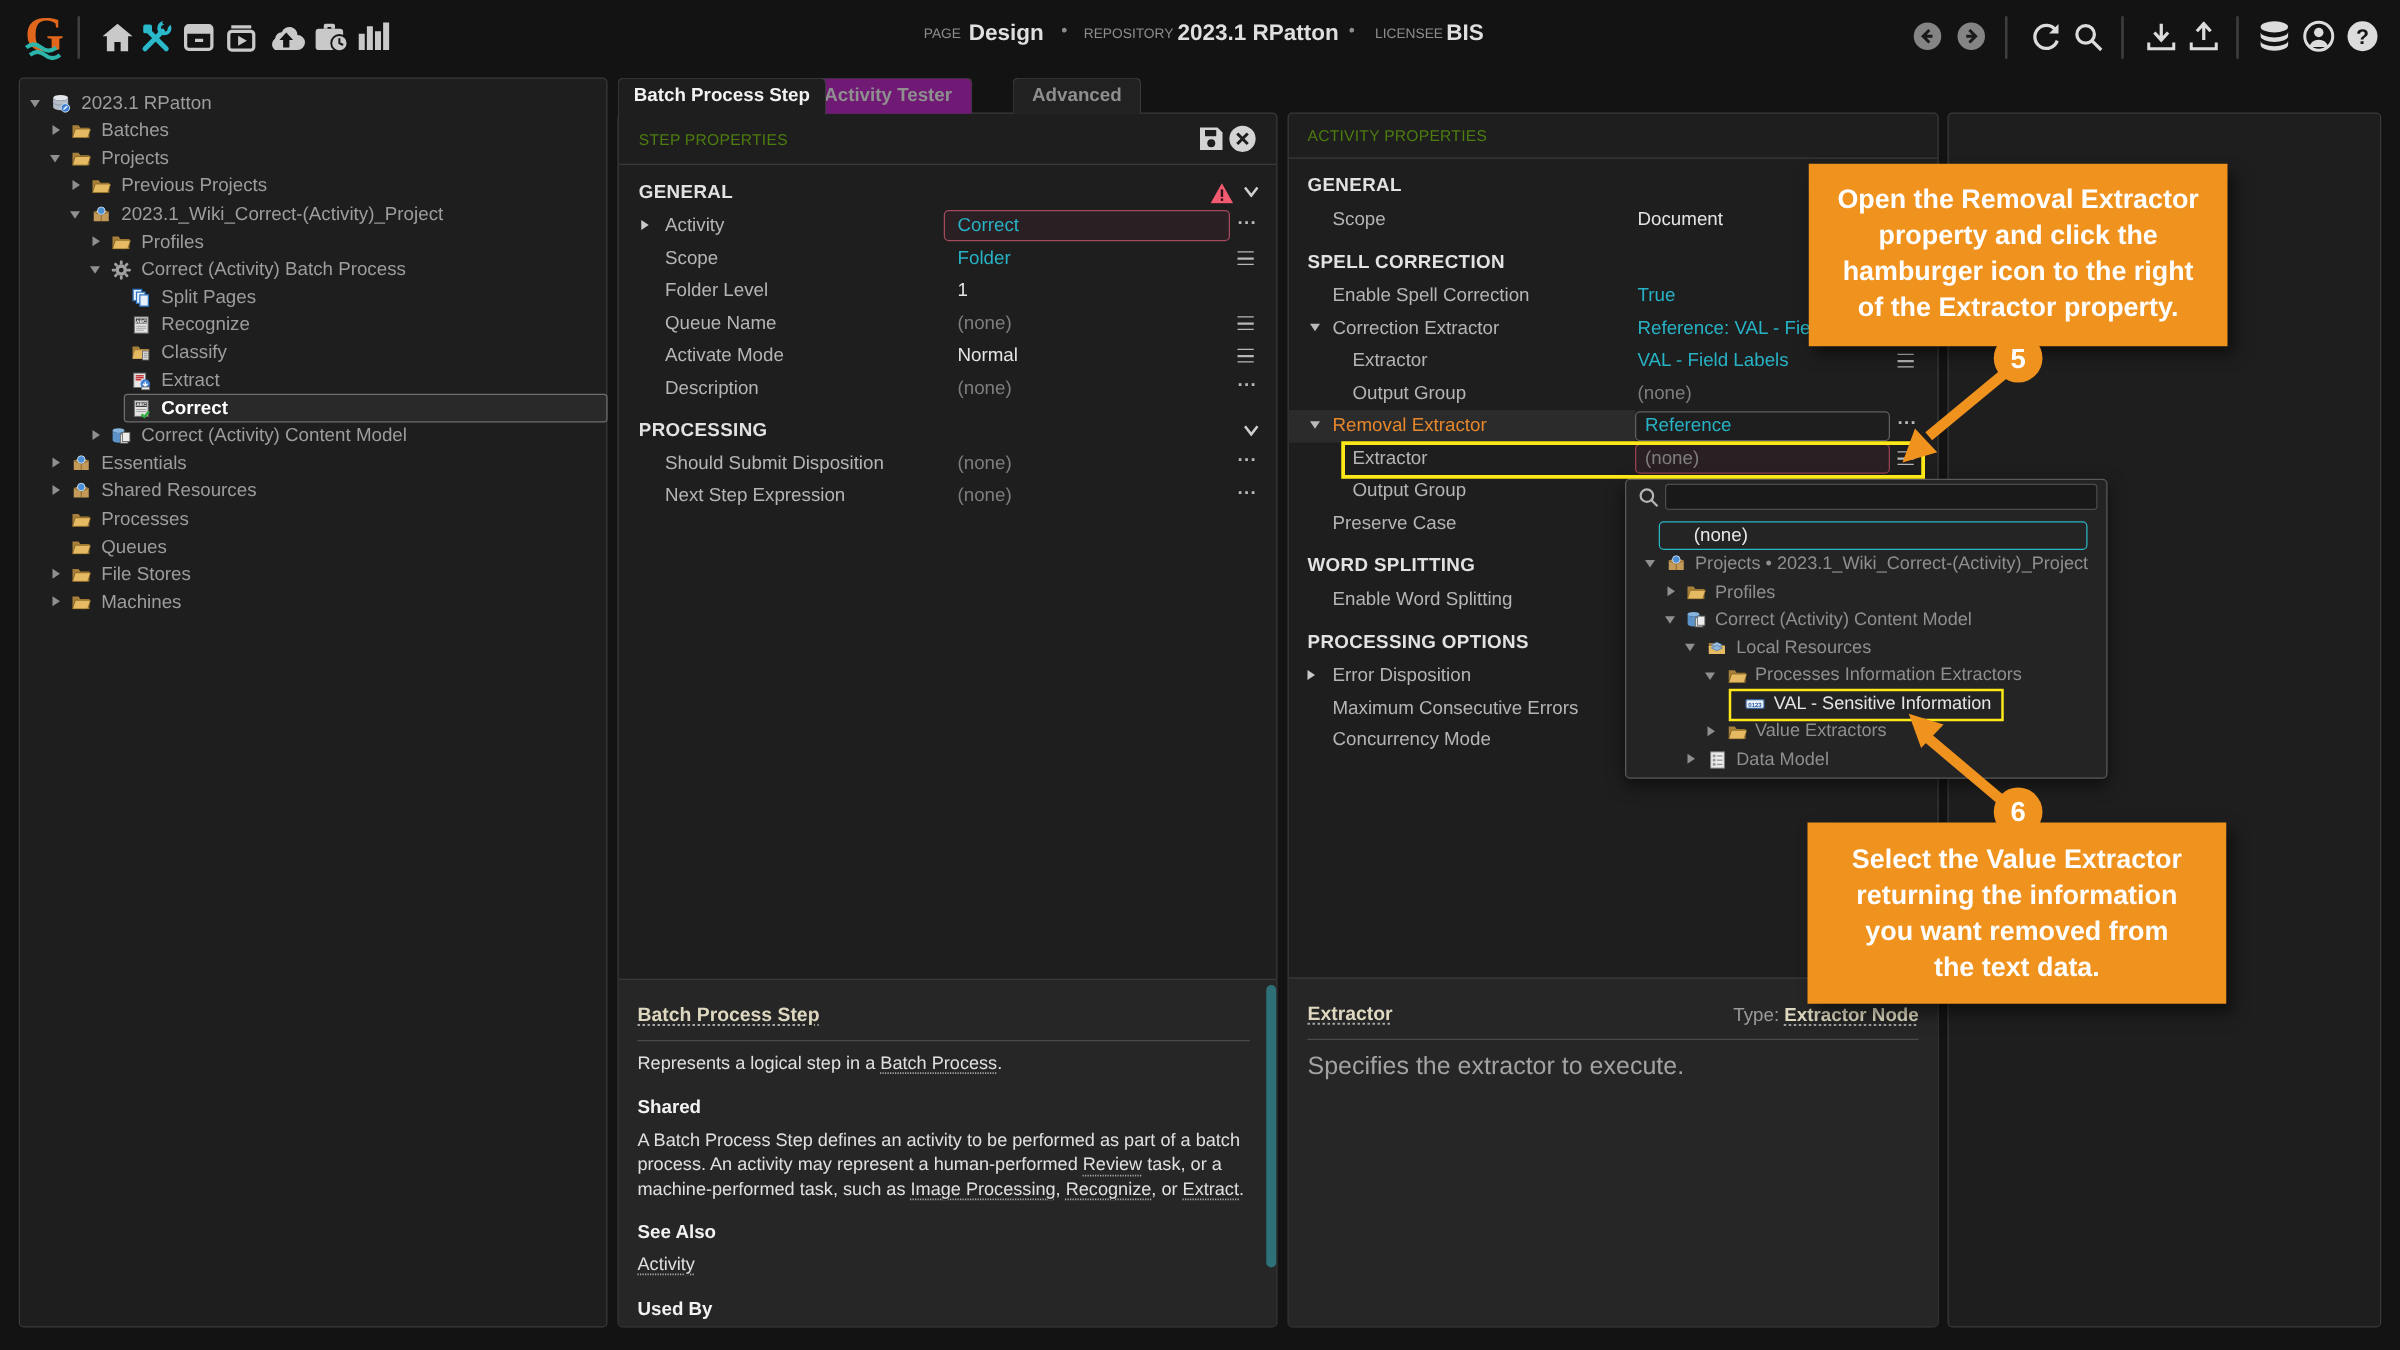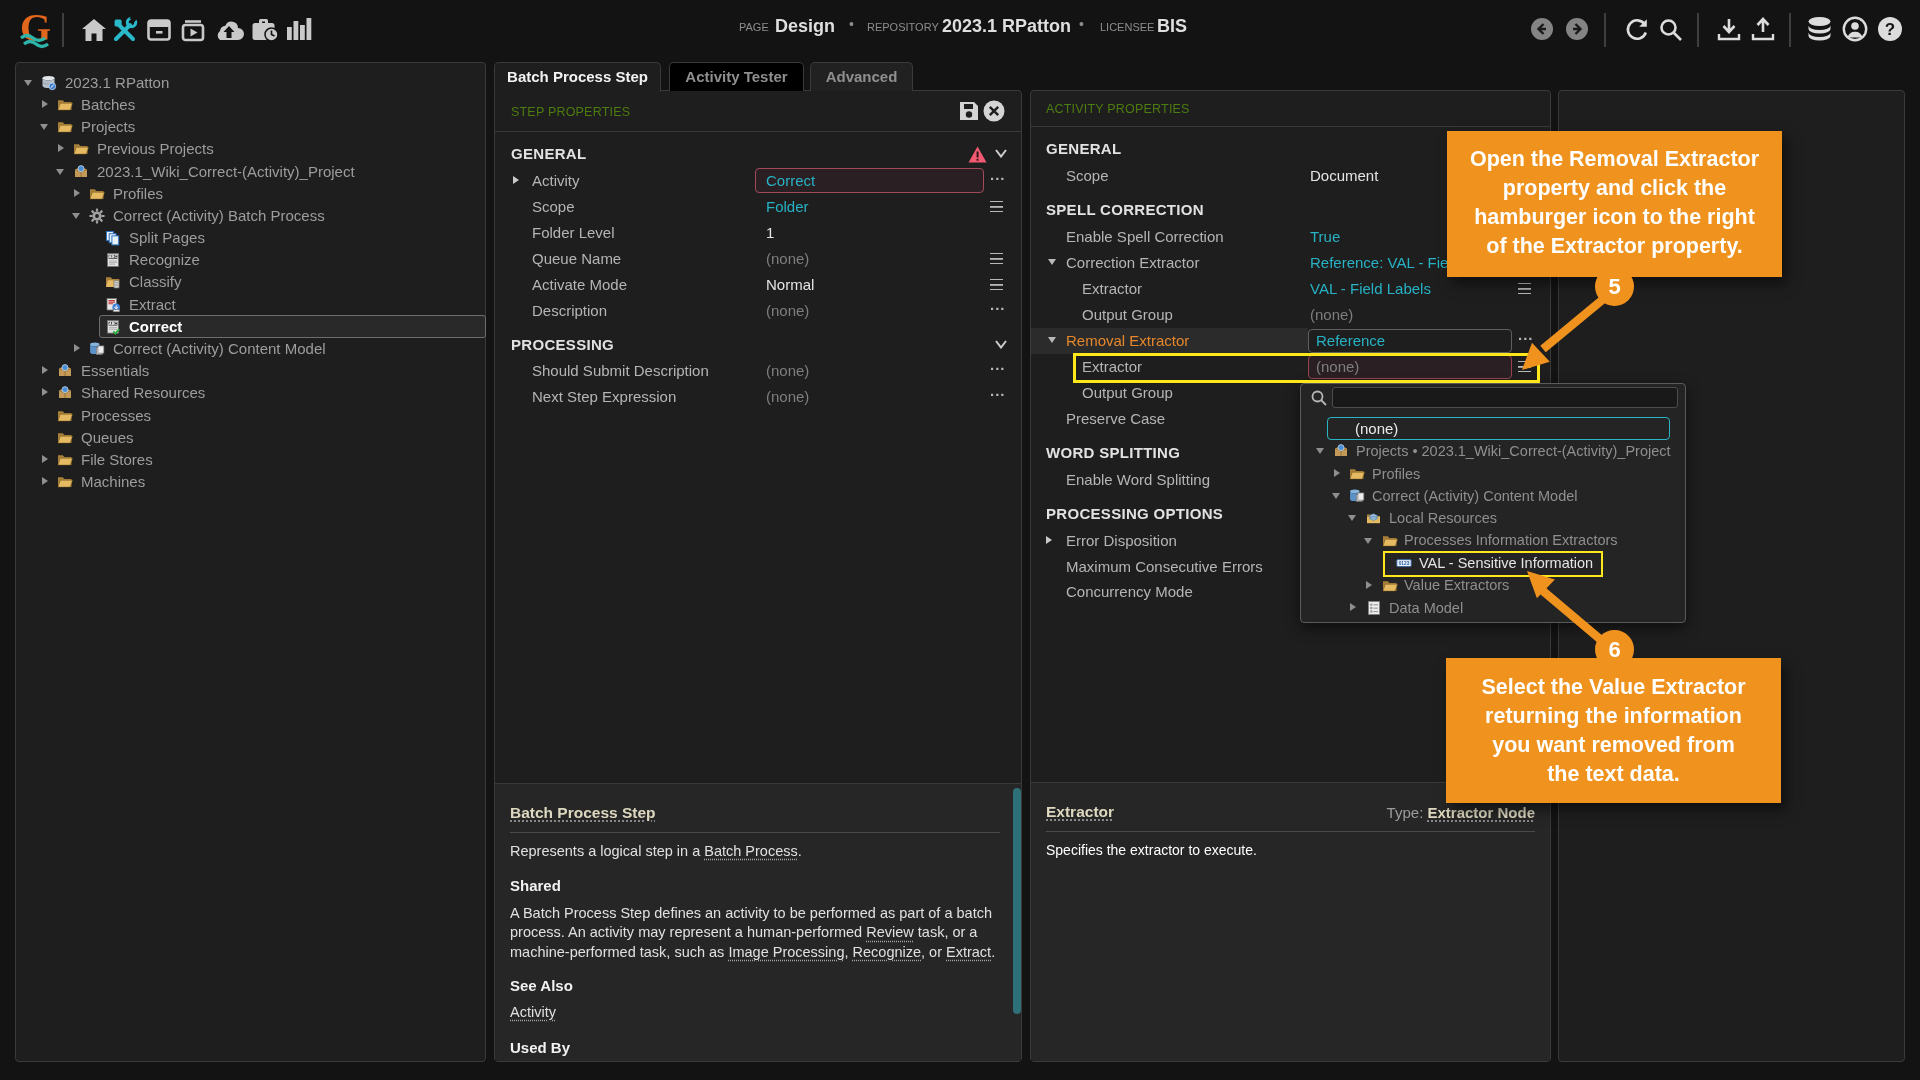--- a/index.html
+++ b/index.html
@@ -337,21 +337,21 @@
 
  <div class="tri-r" style="left:42px;top:477px"></div>
  <svg class="ticon" style="left:57px;top:474px">
       <use href="#i-folder"></use>
     </svg>
  <div class="trow" style="left:81px;top:471px">Machines</div>
 </div>
 
 <div class="panel" style="left:494px;top:90px;width:528px;height:972px"></div>
 <div class="tab" style="left:494px;width:167px;background:#1e1e1e;color:#f2f2f2;z-index:3;height:30px">Batch Process Step</div>
-<div class="tab" style="left:669px;width:135px;background:#000000;color:#8f8f8f">Activity Tester</div>
+<div class="tab" style="left:643px;width:135px;background:#701a75;color:#8f8f8f">Activity Tester</div>
 <div class="tab" style="left:810px;width:103px;background:#212121;color:#8f8f8f">Advanced</div>
 <div class="phead" style="left:511px;top:105px">STEP PROPERTIES</div>
 <svg class="abs" style="left:959px;top:101px" width="20" height="20" viewBox="0 0 20 20">
  <path d="M1 1 H15 L19 5 V19 H1 Z" fill="#d4d4d4"></path>
  <rect x="5" y="3" width="9" height="5" fill="#1e1e1e"></rect>
  <circle cx="10" cy="13.5" r="3.2" fill="#1e1e1e"></circle>
 </svg>
 <svg class="abs" style="left:983px;top:100px" width="22" height="22" viewBox="0 0 22 22">
  <circle cx="11" cy="11" r="10.5" fill="#d4d4d4"></circle>
  <path d="M6.8 6.8 L15.2 15.2 M15.2 6.8 L6.8 15.2" stroke="#1e1e1e" stroke-width="2.4"></path>
@@ -383,21 +383,21 @@
 <div class="grow" style="left:532px;top:272px">Activate Mode</div>
 <div class="grow wht" style="left:766px;top:272px">Normal</div>
 <div class="ham" style="left:990px;top:279px"></div>
 <div class="grow" style="left:532px;top:298px">Description</div>
 <div class="grow mut" style="left:766px;top:298px">(none)</div>
 <div class="dots" style="left:990px;top:296px">...</div>
 <div class="sect" style="left:511px;top:332px">PROCESSING</div>
 <svg class="abs" style="left:995px;top:340px" width="12" height="9" viewBox="0 0 12 9">
  <path d="M1 1 L6 7.5 L11 1" fill="none" stroke="#cfcfcf" stroke-width="2"></path>
 </svg>
-<div class="grow" style="left:532px;top:358px">Should Submit Description</div>
+<div class="grow" style="left:532px;top:358px">Should Submit Disposition</div>
 <div class="grow mut" style="left:766px;top:358px">(none)</div>
 <div class="dots" style="left:990px;top:356px">...</div>
 <div class="grow" style="left:532px;top:384px">Next Step Expression</div>
 <div class="grow mut" style="left:766px;top:384px">(none)</div>
 <div class="dots" style="left:990px;top:382px">...</div>
 
 <div class="helpbox" style="left:495px;top:783px;width:526px;height:278px"></div>
 <div class="abs hb hlink" style="left:510px;top:804px;font-size:15.5px;color:#ddd8bf">Batch Process Step</div>
 <div class="abs" style="left:510px;top:832px;width:490px;height:1px;background:#4a4a4a"></div>
 <div class="abs" style="left:510px;top:843px;font-size:14.5px;color:#e0e0e0;white-space:nowrap">Represents a logical step in a <span class="hlink">Batch Process</span>.</div>
@@ -443,21 +443,21 @@
 <div class="sect" style="left:1046px;top:501px">PROCESSING OPTIONS</div>
 <div class="abs" style="left:1046px;top:536px;width:0;height:0;border-top:4.5px solid transparent;border-bottom:4.5px solid transparent;border-left:6px solid #c9c9c9"></div>
 <div class="grow" style="left:1066px;top:528px">Error Disposition</div>
 <div class="grow" style="left:1066px;top:554px">Maximum Consecutive Errors</div>
 <div class="grow" style="left:1066px;top:579px">Concurrency Mode</div>
 
 <div class="helpbox" style="left:1031px;top:782px;width:519px;height:279px"></div>
 <div class="abs hb hlink" style="left:1046px;top:803px;font-size:15.5px;color:#ddd8bf">Extractor</div>
 <div class="abs" style="right:385px;top:804px;font-size:15px;color:#9b9b9b;white-space:nowrap">Type: <span class="hb hlink" style="color:#ddd8bf">Extractor Node</span></div>
 <div class="abs" style="left:1046px;top:831px;width:489px;height:1px;background:#4a4a4a"></div>
-<div class="abs" style="left:1046px;top:842px;font-size:14px;color:#ffffff">Specifies the extractor to execute.</div>
+<div class="abs" style="left:1046px;top:842px;font-size:20px;color:#a3a3a3">Specifies the extractor to execute.</div>
 
 <div class="panel" style="left:1558px;top:90px;width:347px;height:972px"></div>
 
 <div class="abs" style="left:1300px;top:383px;width:386px;height:240px;background:#242424;border:1px solid #5a5a5a;border-radius:4px;z-index:18;box-shadow:0 5px 14px rgba(0,0,0,.55)"></div>
 <svg class="abs" style="left:1310px;top:389px;z-index:18" width="18" height="18" viewBox="0 0 18 18">
  <circle cx="7.5" cy="7.5" r="5" fill="none" stroke="#b5b5b5" stroke-width="1.8"></circle>
  <path d="M11 11 L16 16" stroke="#b5b5b5" stroke-width="1.8"></path>
 </svg>
 <div class="abs" style="left:1332px;top:387px;width:346px;height:21px;background:#191919;border:1px solid #4c4c4c;border-radius:3px;z-index:18"></div>
 <div class="abs" style="left:1327px;top:417px;width:343px;height:23px;border:1px solid #2ab5c4;border-radius:4px;z-index:18"></div>

